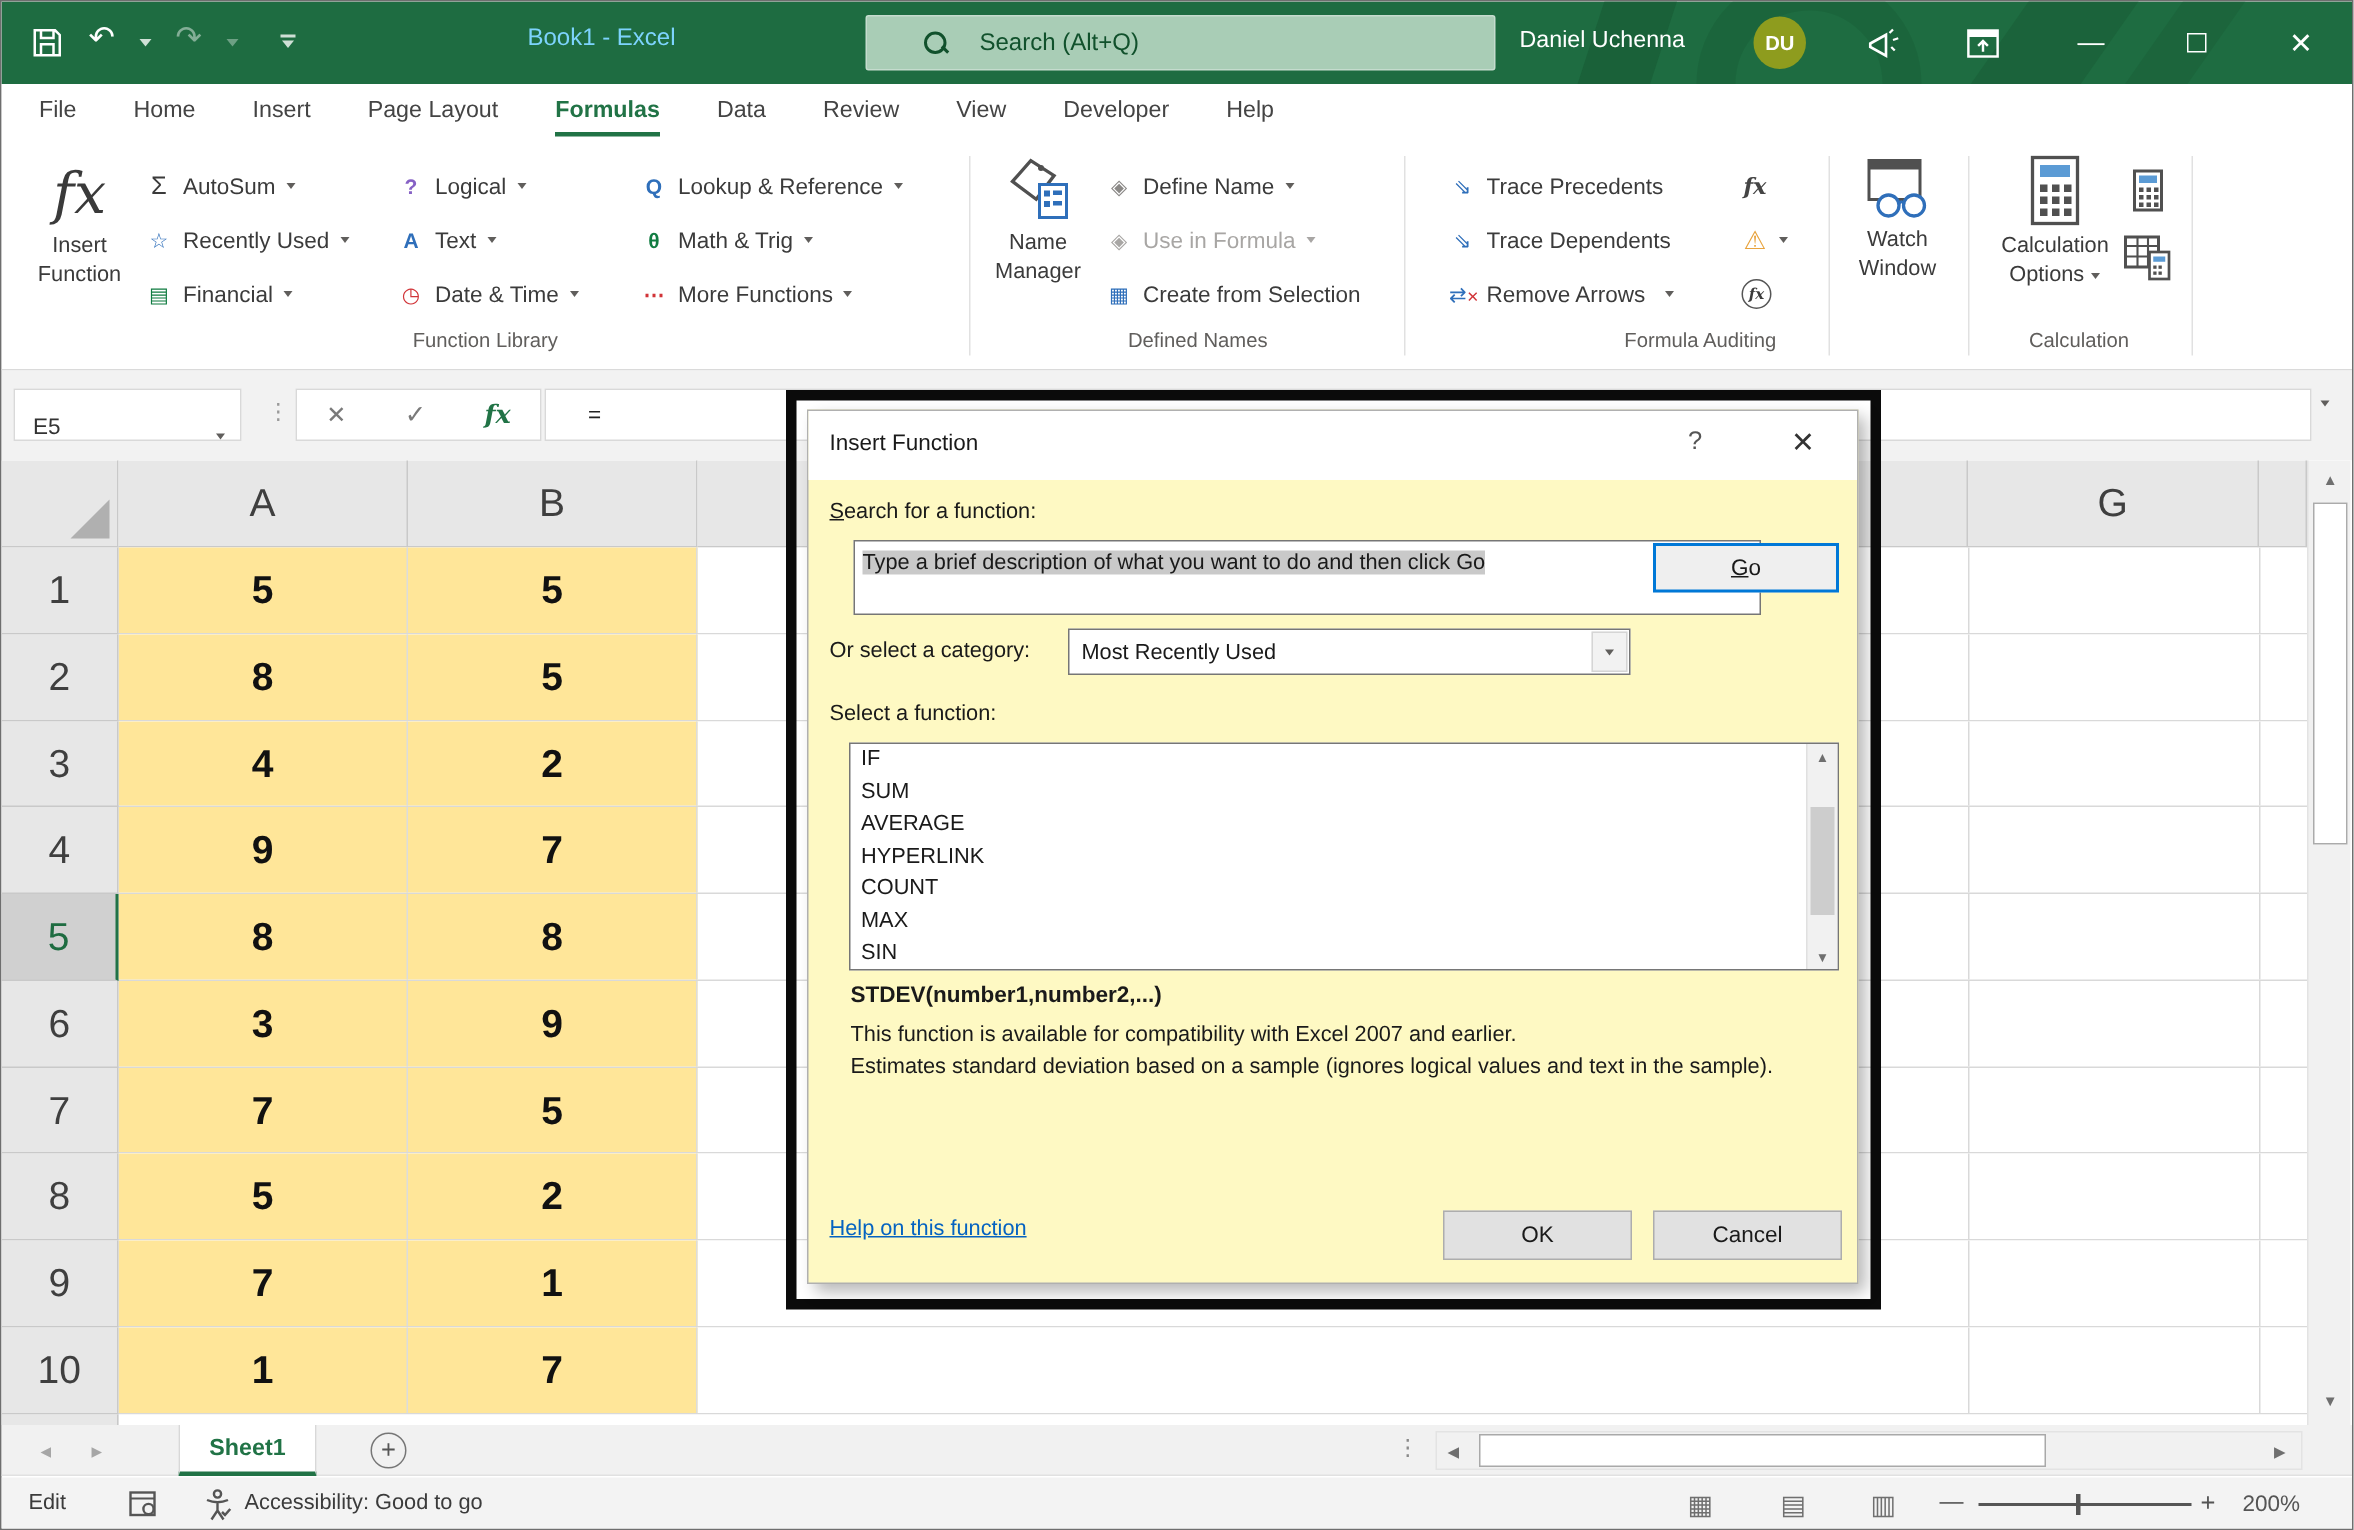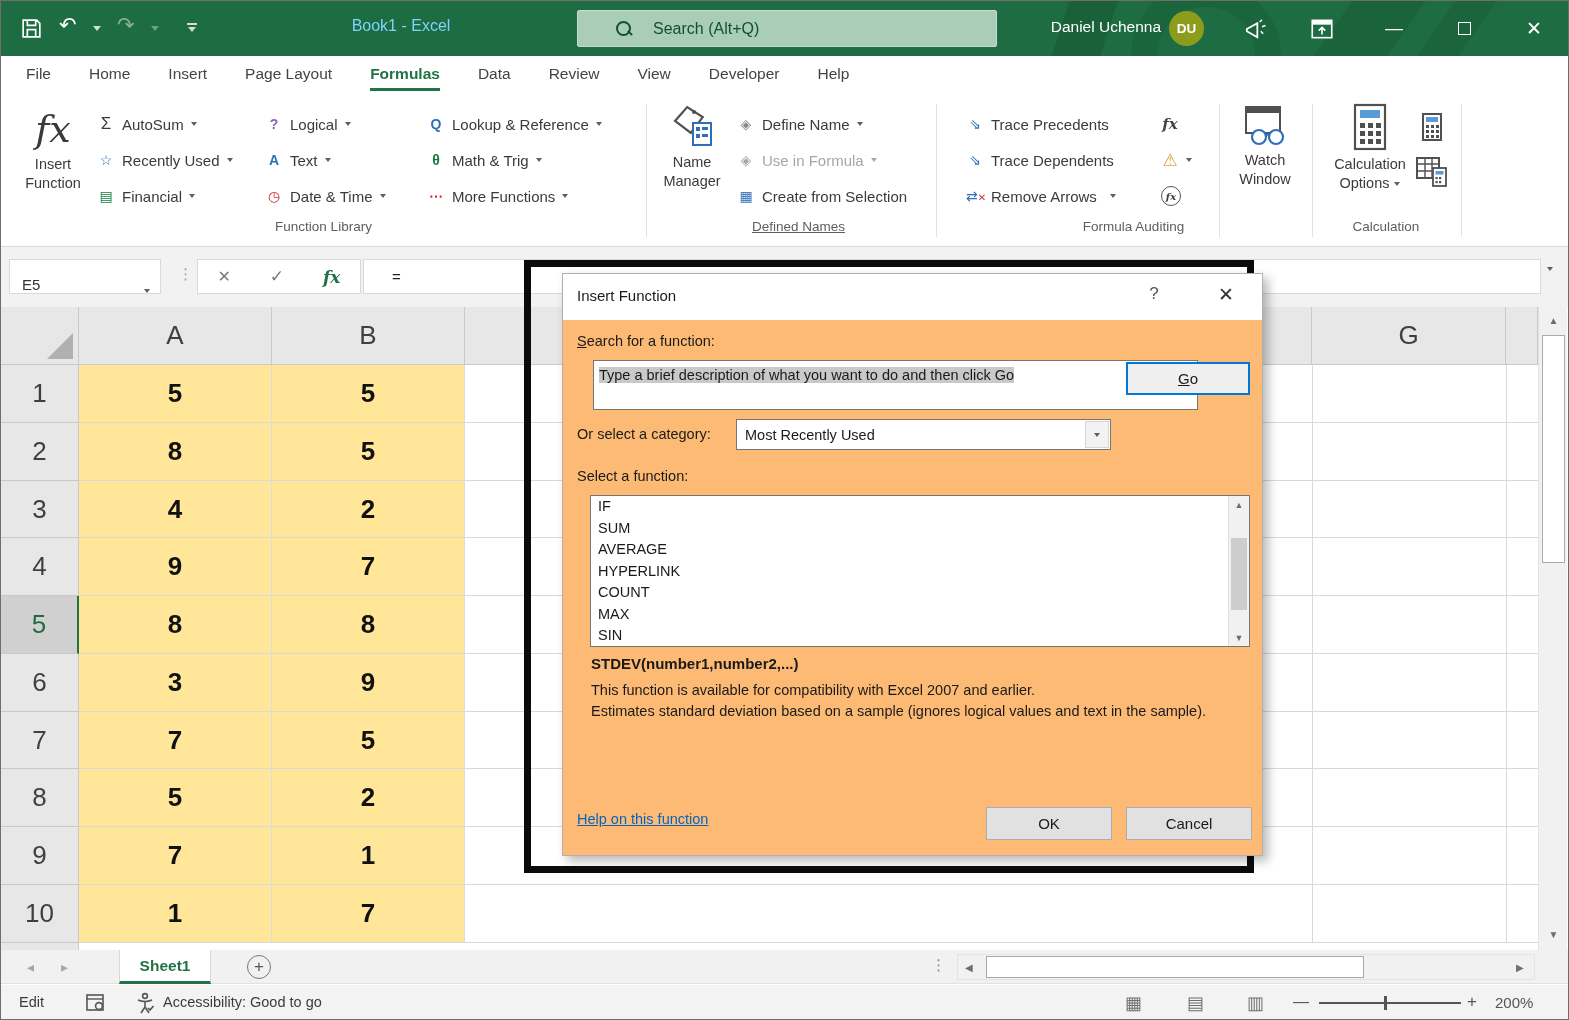--- a/index.html
+++ b/index.html
@@ -18,21 +18,21 @@
   .tb-glyph { font-size:21px; color:#fff; }
   .chev-sm { width:0; height:0; border-left:4px solid transparent; border-right:4px solid transparent; border-top:5px solid #cfe0d6; }
   #qat-more { display:flex; flex-direction:column; align-items:center; gap:2px; }
   #qat-more .bar { width:10px; height:2px; background:#cfe0d6; }
   #tb-title { left:255px; top:16px; width:290px; text-align:center; font-size:16px; color:#7dd3fc; }
   #tb-search { left:576px; top:9px; width:420px; height:37px; background:#a9cdb6; border:1px solid #c5dcce; border-radius:2px; display:flex; align-items:center; }
   .mag { position:relative; width:15px; height:15px; margin-left:38px; }
   .mag::before { content:""; position:absolute; left:0; top:0; width:11px; height:11px; border:2px solid #11512c; border-radius:50%; }
   .mag::after { content:""; position:absolute; left:11px; top:11px; width:6px; height:2px; background:#11512c; transform:rotate(45deg); }
   #tb-search span { margin-left:22px; font-size:16px; color:#11512c; }
-  #tb-user { left:1012px; top:17px; width:148px; text-align:right; font-size:15.5px; color:#fff; }
+  #tb-user { left:1012px; top:17px; width:148px; text-align:left; font-size:15.5px; color:#fff; }
   #tb-avatar { left:1168px; top:10px; width:35px; height:35px; border-radius:50%; background:#8e9c1e; color:#fff; font-size:13.5px; font-weight:bold; display:flex; align-items:center; justify-content:center; }
   .win-ctl { top:0; width:46px; height:55px; }
   .maxbox { width:13px; height:13px; border:1.5px solid #fff; }
 
   
   #tabrow { left:0; top:55px; width:1569px; height:42px; background:#fff; }
   #ribbon-tabs { position:absolute; left:6px; top:0; height:42px; display:flex; }
   .rtab { padding:9px 19px 0 19px; font-size:15.5px; color:#444; height:42px; }
   .rtab.active { color:#217346; font-weight:bold; }
   .rtab.active .ul { display:block; border-bottom:3.5px solid #217346; padding-bottom:5px; }
@@ -77,21 +77,21 @@
   .rhead.sel { background:#d0d0d0; color:#1e6c41; border-right:2px solid #217346; }
   .ycell { top:0; height:100%; background:#ffe699; border-right:1px solid #dcdcdc; display:flex; align-items:center; justify-content:center; font-size:26px; font-weight:bold; color:#111; }
   .vline { width:1px; background:#d9d9d9; }
   
   #vscroll { left:1537px; top:0; width:29px; height:643px; background:#f1f1f1; border-left:1px solid #e3e3e3; }
   .scroll-arrow { color:#6f6f6f; font-size:10px; text-align:center; }
   #vthumb { left:3px; top:28px; width:23px; height:228px; background:#fff; border:1px solid #ababab; }
 
   
   #annot { left:523px; top:259px; width:730px; height:613px; border:7px solid #0b0b0b; z-index:8; }
-  #dialog { left:537px; top:272px; width:701px; height:583px; background:#fdba74; border:1px solid #b0b0b0; box-shadow:5px 5px 10px rgba(0,0,0,.28); z-index:9; font-size:14.5px; color:#1a1a1a;margin-left:24px; }
+  #dialog { left:537px; top:272px; width:701px; height:583px; background:#fef9c3; border:1px solid #b0b0b0; box-shadow:5px 5px 10px rgba(0,0,0,.28); z-index:9; font-size:14.5px; color:#1a1a1a; }
   #dlg-title { left:0; top:0; width:100%; height:46px; background:#fff; }
   #dlg-title .t { position:absolute; left:14px; top:13px; font-size:15px; }
   #dlg-help { left:576px; top:10px; width:30px; height:26px; text-align:center; font-size:17px; color:#555; }
   #dlg-close { left:646px; top:9px; width:34px; height:28px; text-align:center; font-size:19px; color:#333; }
   .mnem::first-letter { text-decoration:underline; }
   #dlg-search-label { left:14px; top:59px; }
   #dlg-search-input { left:30px; top:86px; width:605px; height:50px; background:#fff; border:1px solid #767676; padding:6px 2px 0 5px; overflow:hidden; }
   #dlg-search-input span { background:#c9c9c9; }
   #dlg-go { left:563px; top:88px; width:124px; height:33px; background:#efefef; border:2px solid #0078d7; display:flex; align-items:center; justify-content:center; font-size:15px; }
   #dlg-cat-label { left:14px; top:152px; }
@@ -288,21 +288,21 @@
     </div>
     <div class="sbtn disab" style="left:736px;top:47px;">
       <span class="ic">◈</span>
       <span>Use in Formula</span>
         <span class="chev-d"></span>
     </div>
     <div class="sbtn" style="left:736px;top:83px;">
       <span class="ic ic-blue">▦</span>
       <span>Create from Selection</span>
     </div>
-    <div class="abs glabel" style="left:705px;width:185px;text-decoration:underline;">Defined Names</div>
+    <div class="abs glabel" style="left:705px;width:185px;">Defined Names</div>
     <div class="abs gsep" style="left:935px;"></div>
 
     <div class="sbtn" style="left:965px;top:11px;">
       <span class="ic ic-blue">⇘</span>
       <span>Trace Precedents</span>
     </div>
     <div class="sbtn" style="left:965px;top:47px;">
       <span class="ic ic-blue">⇘</span>
       <span>Trace Dependents</span>
     </div>

